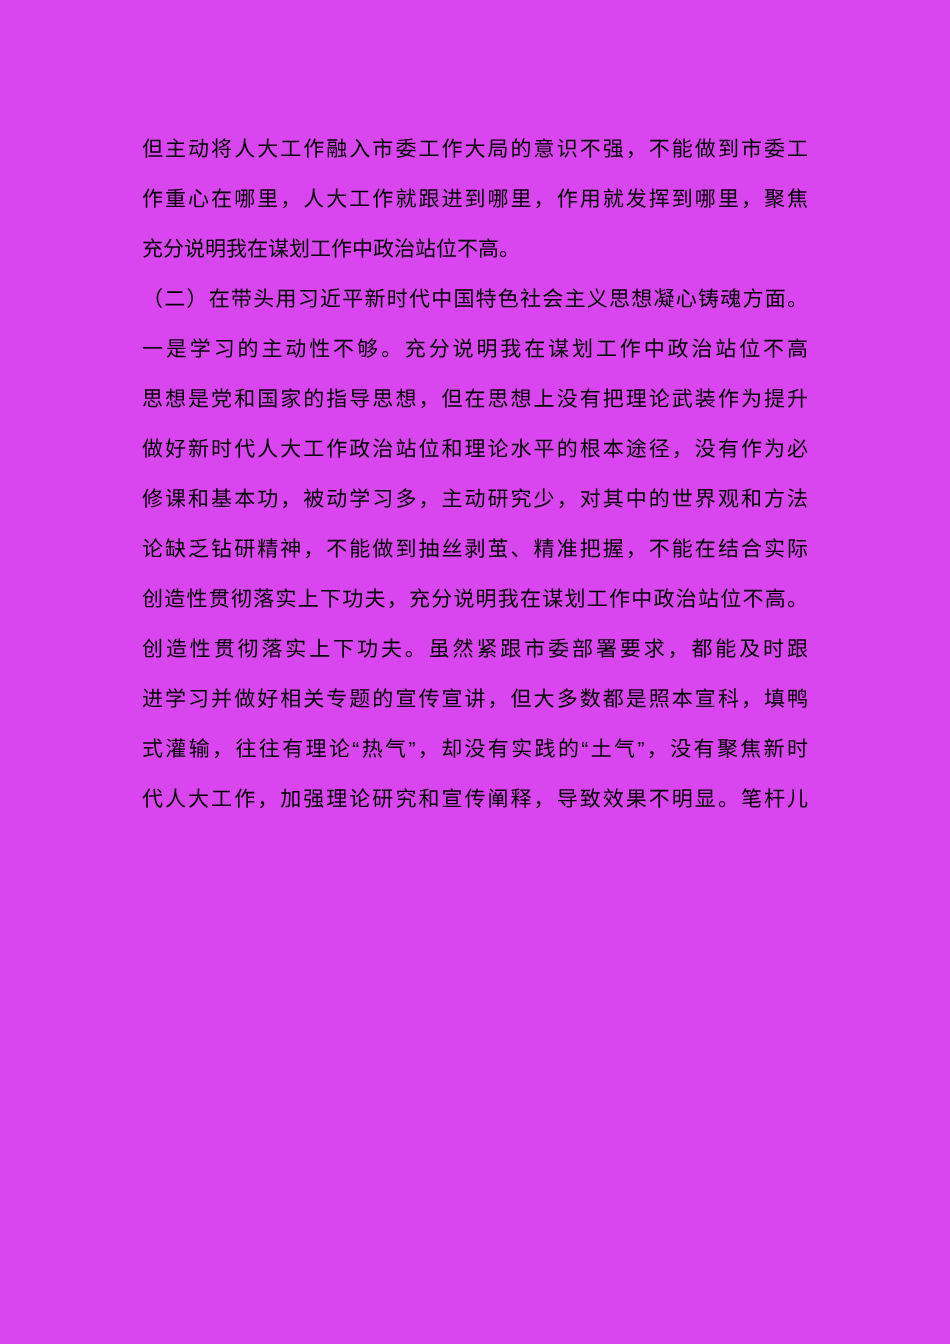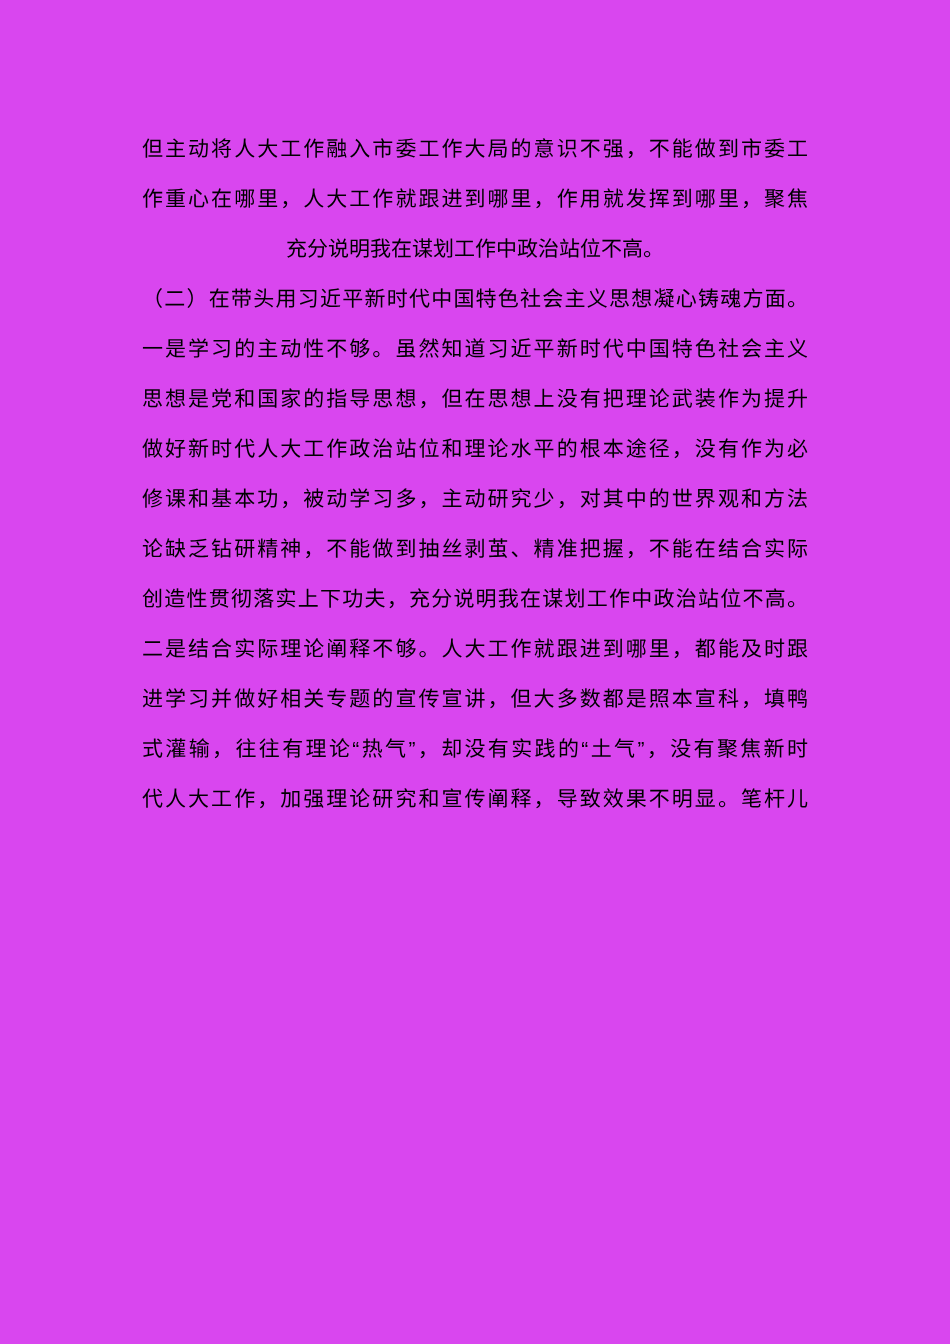--- a/index.html
+++ b/index.html
@@ -24,46 +24,46 @@
     left: 142px;
     top: 124px;
     width: 666px;
     color: #000000;
   }
   .line {
     height: 50px;
     line-height: 50px;
     font-size: 21px;
     white-space: nowrap;
-    text-align: center;
+    text-align: left;
   }
   
   .line.j {
     white-space: normal;
     text-align: justify;
     text-align-last: justify;
     overflow: hidden;
   }
 </style>
 </head>
 <body>
 
 <main class="doc-page">
   <section class="textblock">
 
     <div class="line j">但主动将人大工作融入市委工作大局的意识不强，不能做到市委工</div>
     <div class="line j">作重心在哪里，人大工作就跟进到哪里，作用就发挥到哪里，聚焦</div>
     <div class="line">充分说明我在谋划工作中政治站位不高。</div>
 
     <div class="line j">（二）在带头用习近平新时代中国特色社会主义思想凝心铸魂方面。</div>
-    <div class="line j">一是学习的主动性不够。虽然知道习近平新时代中国特色社会主义</div>
+    <div class="line j">一是学习的主动性不够。充分说明我在谋划工作中政治站位不高</div>
     <div class="line j">思想是党和国家的指导思想，但在思想上没有把理论武装作为提升</div>
     <div class="line j">做好新时代人大工作政治站位和理论水平的根本途径，没有作为必</div>
     <div class="line j">修课和基本功，被动学习多，主动研究少，对其中的世界观和方法</div>
     <div class="line j">论缺乏钻研精神，不能做到抽丝剥茧、精准把握，不能在结合实际</div>
     <div class="line j">创造性贯彻落实上下功夫，充分说明我在谋划工作中政治站位不高。</div>
-    <div class="line j">二是结合实际理论阐释不够。人大工作就跟进到哪里，都能及时跟</div>
+    <div class="line j">创造性贯彻落实上下功夫。虽然紧跟市委部署要求，都能及时跟</div>
     <div class="line j">进学习并做好相关专题的宣传宣讲，但大多数都是照本宣科，填鸭</div>
     <div class="line j">式灌输，往往有理论“热气”，却没有实践的“土气”，没有聚焦新时</div>
     <div class="line j">代人大工作，加强理论研究和宣传阐释，导致效果不明显。笔杆儿</div>
 
   </section>
 </main>
 
 </body></html>

